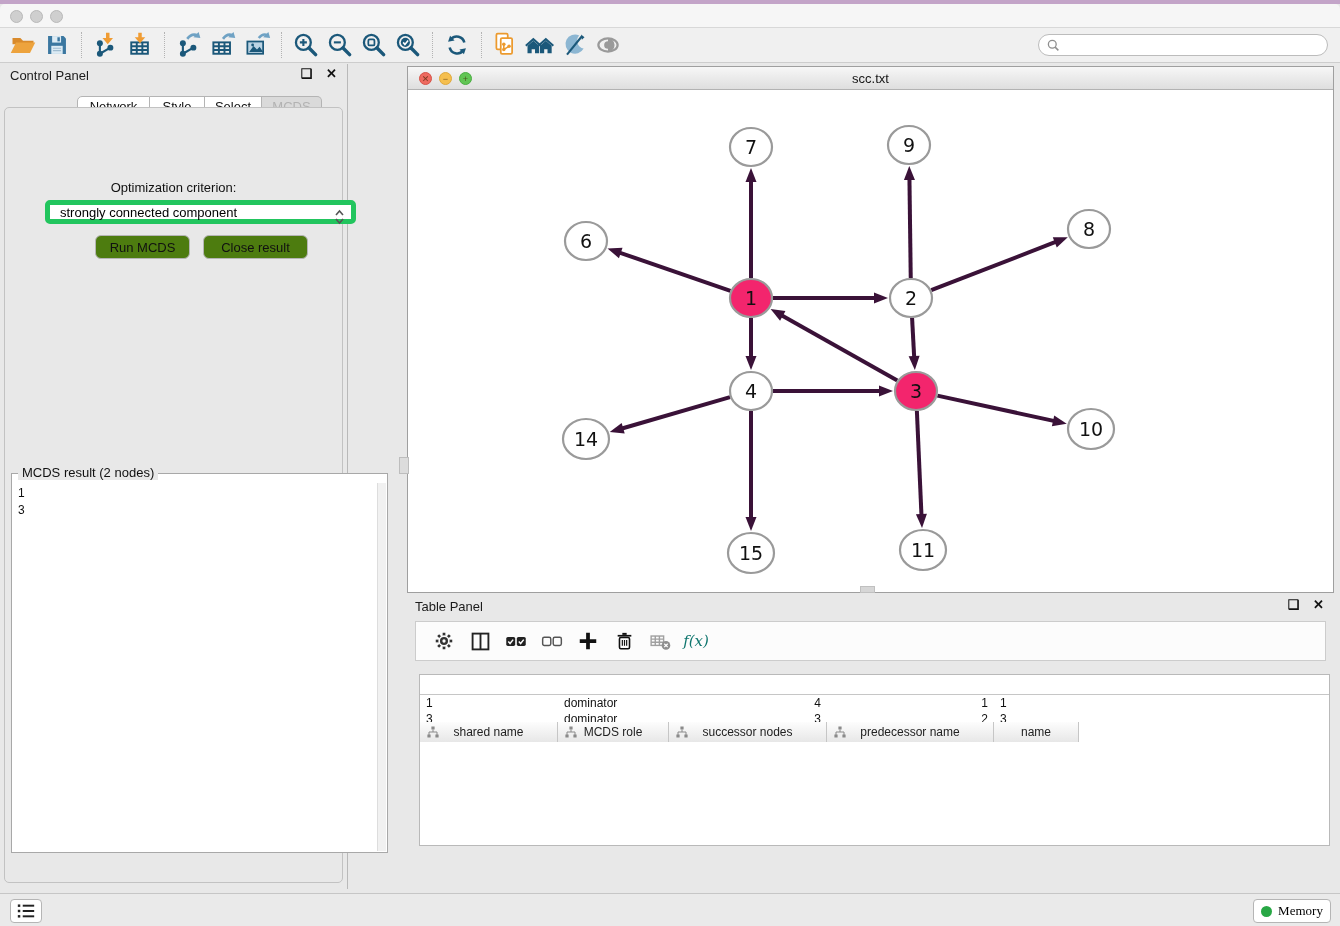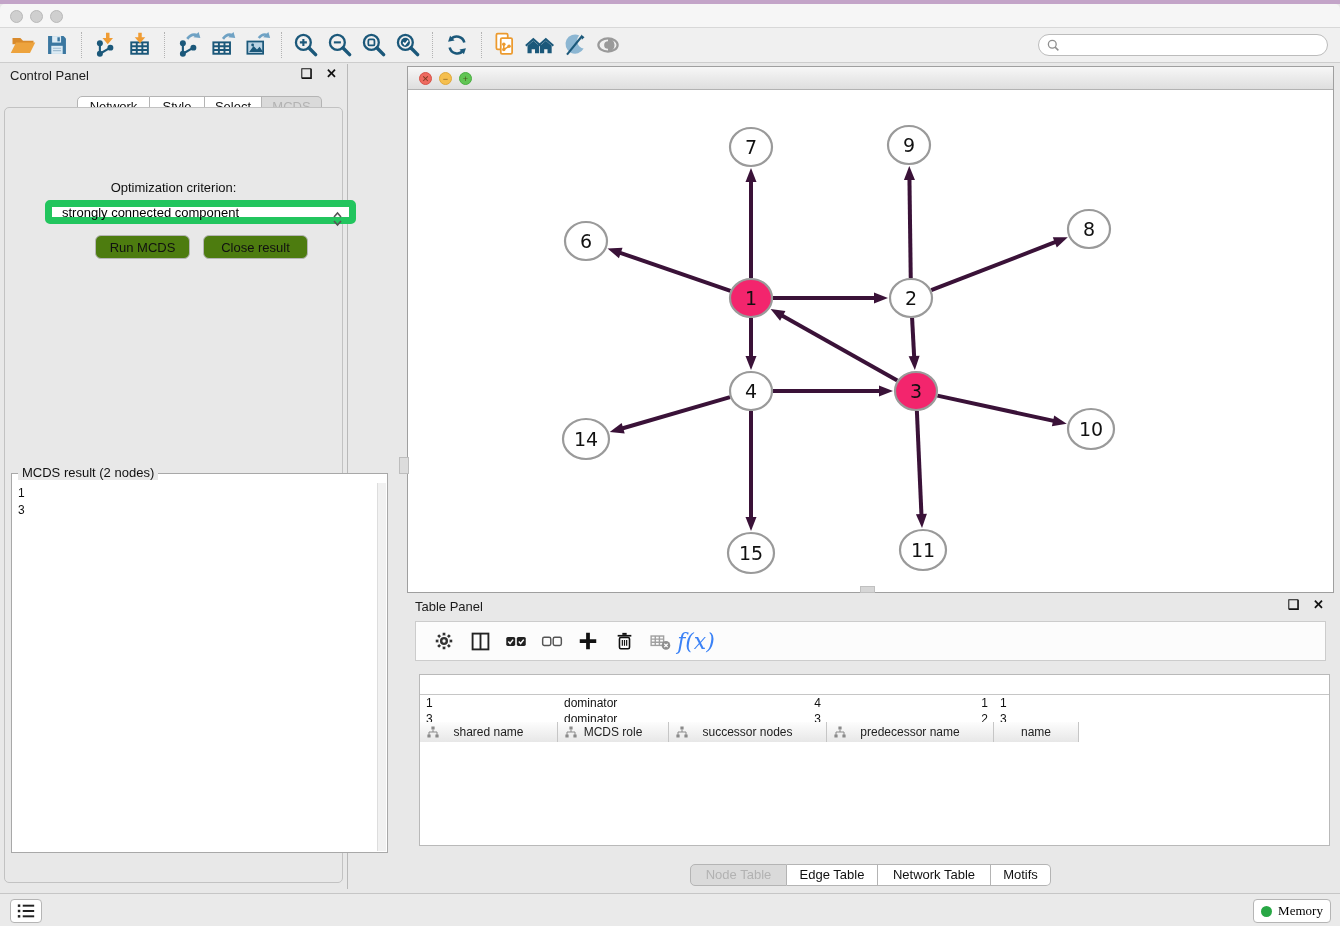--- a/index.html
+++ b/index.html
@@ -34,21 +34,21 @@
   .cp-tabs { top:32px; left:77px; height:22px; }
   .seg { height:22px; line-height:20px; text-align:center; font-size:13px; background:#fff;
          border:1px solid #b4b4b4; border-left:none; color:#111; cursor:pointer; }
   .seg:first-child { border-left:1px solid #b4b4b4; border-radius:5px 0 0 5px; }
   .seg:last-child { border-radius:0 5px 5px 0; }
   .seg-sel { background:#dadada; color:#b2b2b2; }
   .cp-body { position:absolute; left:4px; right:4px; top:43px; bottom:6px; border:1px solid #c2c2c2;
              border-radius:5px; background:#e8e8e8;padding-left:44px; }
   .opt-label { position:absolute; left:0; right:0; top:72px; text-align:center; font-size:13px; color:#111; }
   .combo { position:absolute; left:40px; top:92px; width:311px; height:24px; background:#fff;
-           border:7px solid #22c55e; border-radius:5px; display:flex; align-items:center;
+           border:5px solid #22c55e; border-radius:5px; display:flex; align-items:center;
            font-size:13px; padding-left:10px; cursor:pointer; }
   .combo .stepper { position:absolute; right:7px; top:4px; }
   .aq-btn { position:absolute; height:24px; background:#4d7c0f; border:1px solid #b5b5b5; border-radius:6px;
             font-size:13px; color:#111; cursor:pointer; font-family:"Liberation Sans", sans-serif; }
   .result-box { position:absolute; left:6px; top:365px; width:377px; height:380px;
                 border:1px solid #a8a8a8; background:#fff; }
   .result-legend { position:absolute; left:6px; top:-9px; background:#e8e8e8; padding:0 4px;
                    font-size:13px; color:#111; }
   .result-text { position:absolute; left:2px; top:9px; right:11px; bottom:2px; font-size:12px;
                  line-height:17px; padding:2px 4px; white-space:pre; overflow:hidden;
@@ -70,21 +70,21 @@
                     background:#dcdcdc; border:1px solid #bdbdbd; }
   .bottom-handle { position:absolute; left:860px; top:586px; width:15px; height:7px;
                    background:#d6d6d6; border:1px solid #c0c0c0; }
 
   
   .table-panel { position:absolute; left:407px; top:595px; width:927px; height:293px;text-decoration:underline; }
   .tp-toolbar { position:absolute; left:8px; right:8px; top:26px; height:40px; background:#fcfcfc;
                 border:1px solid #cccccc; display:flex; align-items:center; padding-left:10px; }
   .tp-btn { width:36px; height:32px; border:none; background:transparent; display:flex;
             align-items:center; justify-content:center; cursor:pointer; }
-  .fx { font-family:"DejaVu Serif", serif; font-style:italic; font-size:22px; color:#3b82f6; }
+  .fx { font-family:"DejaVu Serif", serif; font-style:italic; font-size:15px; color:#0f766e; }
   .tp-table { position:absolute; left:12px; top:79px; width:911px; height:172px; background:#fff;
               border:1px solid #b9b9b9; overflow:hidden; }
   .thead { display:flex; height:20px; border-bottom:1px solid #c6c6c6; }
   .th { position:relative; height:20px; background:linear-gradient(#fdfdfd,#e7e7e7);
         border-right:1px solid #c6c6c6; font-size:12px; color:#222; display:flex;
         align-items:center; justify-content:center; cursor:pointer;margin-top:47px; }
   .th .tree { position:absolute; left:7px; top:4px; }
   .tr { display:flex; height:16px; cursor:default; }
   .td { font-size:12px; color:#111; height:16px; line-height:16px; padding:0 6px; overflow:hidden; }
   .tp-tabs { top:269px; left:283px; height:23px; }
@@ -293,20 +293,21 @@
         <div class="result-scroll"></div>
       </div>
     </div>
   </div>
 
   <div class="network-window">
     <div class="net-titlebar">
       <span class="light" style="left:11px; background:#ee6a5f; border:1px solid #d65248;">✕</span>
       <span class="light" style="left:31px; background:#f5bf4f; border:1px solid #dfa93c;">−</span>
       <span class="light" style="left:51px; background:#61c554; border:1px solid #4aad42;">+</span>
+      <div class="net-title">scc.txt</div>
     </div>
     <svg class="net-canvas" id="graph-svg" viewBox="0 0 925 502">
         <line x1="343" y1="188" x2="343" y2="89" stroke="#3a1238" stroke-width="4"></line>
         <polygon points="343,78 348.5,92 337.5,92" fill="#3a1238"></polygon>
         <line x1="322.43622368476514" y1="200.8961500001916" x2="209.90605878085125" y2="162.02209303338498" stroke="#3a1238" stroke-width="4"></line>
         <polygon points="199.5089665207029,158.43037025260645 214.5374907876446,157.80310766170496 210.94576800686607,168.20019992185328" fill="#3a1238"></polygon>
         <line x1="365" y1="208" x2="469" y2="208" stroke="#3a1238" stroke-width="4"></line>
         <polygon points="480,208 466,213.5 466,202.5" fill="#3a1238"></polygon>
         <line x1="343" y1="228" x2="343" y2="269" stroke="#3a1238" stroke-width="4"></line>
         <polygon points="343,280 337.5,266 348.5,266" fill="#3a1238"></polygon>
@@ -485,26 +486,20 @@
           </div>
           <div class="tr">
             <div class="td" style="width: 138px; text-align: left;">3</div>
             <div class="td" style="width: 111px; text-align: left;">dominator</div>
             <div class="td" style="width: 158px; text-align: right;">3</div>
             <div class="td" style="width: 167px; text-align: right;">2</div>
             <div class="td" style="width: 85px; text-align: left;">3</div>
           </div>
         </div>
     </div>
-    <div class="seg-row tp-tabs" id="table-tabs">
-        <div class="seg seg-sel" style="width: 97px;">Node Table</div>
-        <div class="seg" style="width: 91px;">Edge Table</div>
-        <div class="seg" style="width: 113px;">Network Table</div>
-        <div class="seg" style="width: 60px;">Motifs</div>
-      </div>
   </div>
 
   <div class="status-bar">
     <button class="sb-btn" style="left:10px; width:32px;">
       <svg width="20" height="18" viewBox="0 0 24 22">
           <g fill="#222">
             <rect x="2" y="3" width="3" height="3"></rect>
             <rect x="2" y="9.5" width="3" height="3"></rect>
             <rect x="2" y="16" width="3" height="3"></rect>
           </g>

